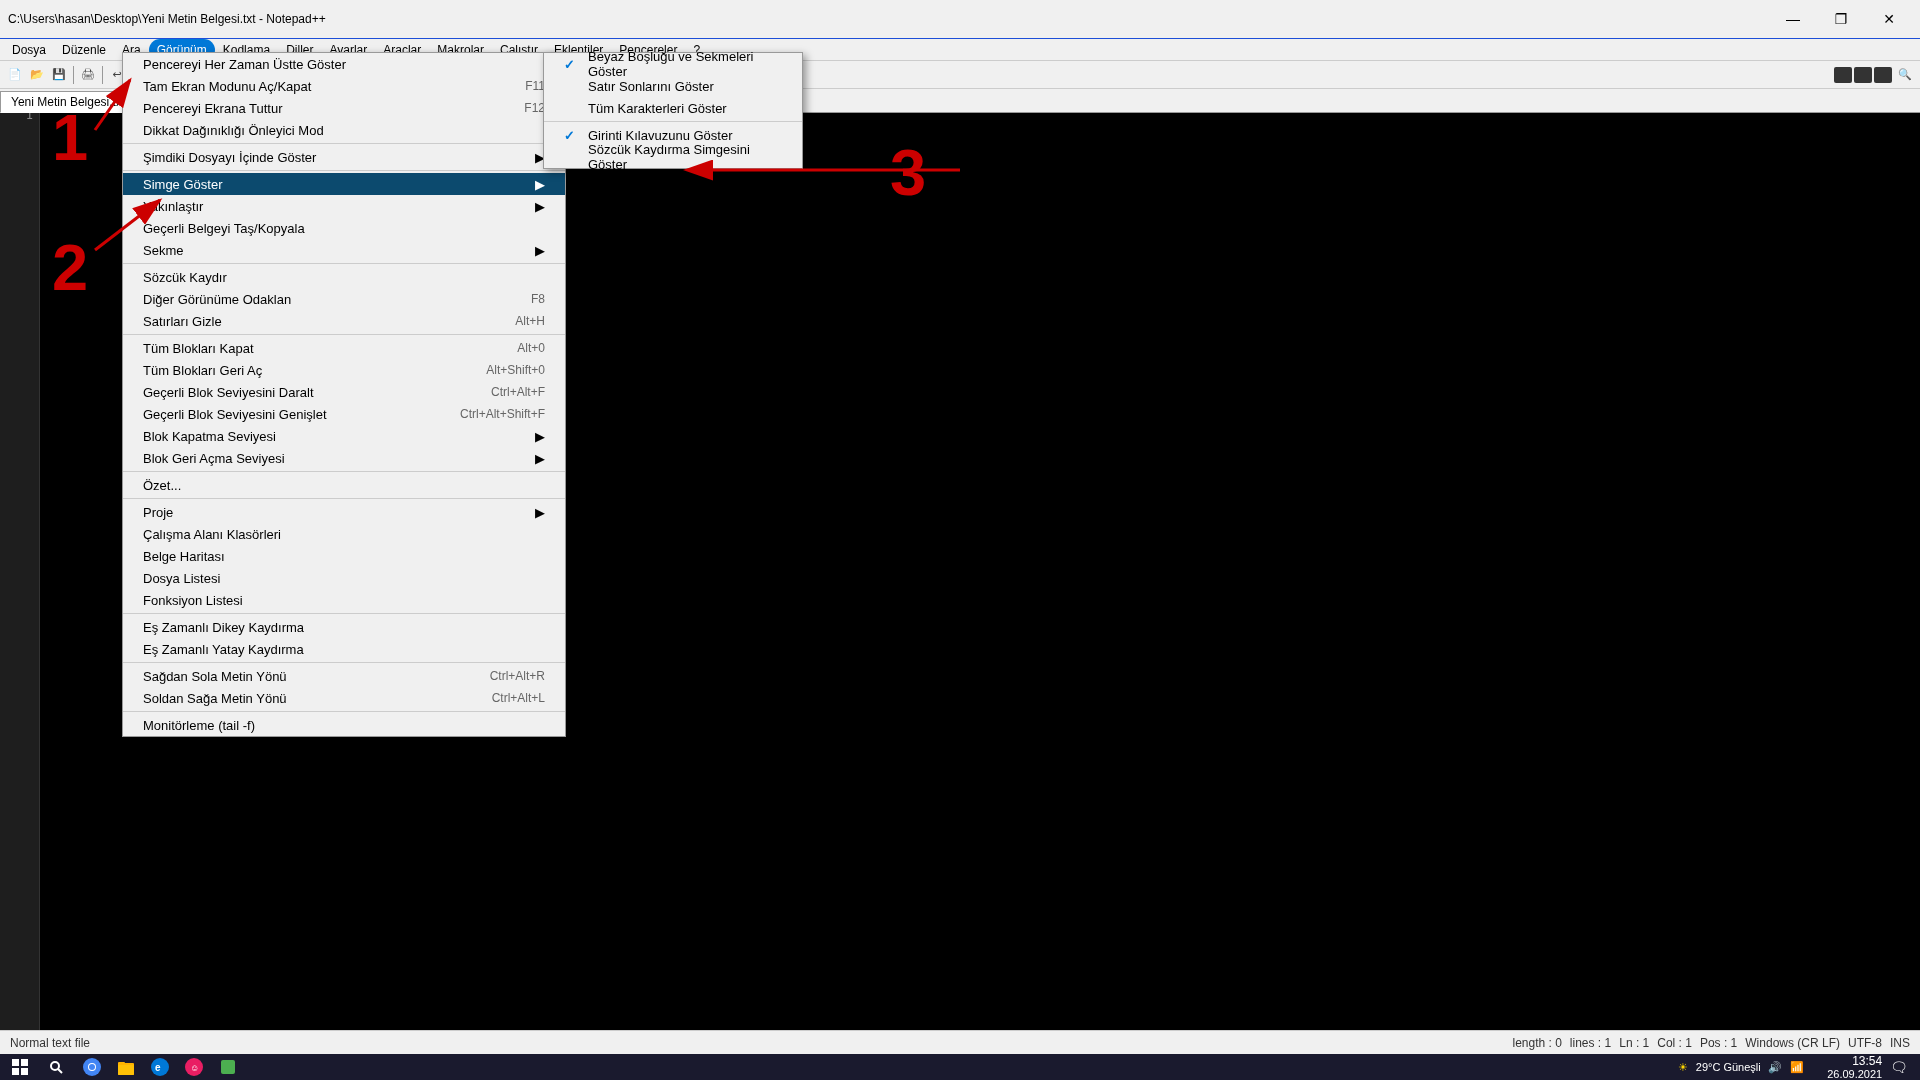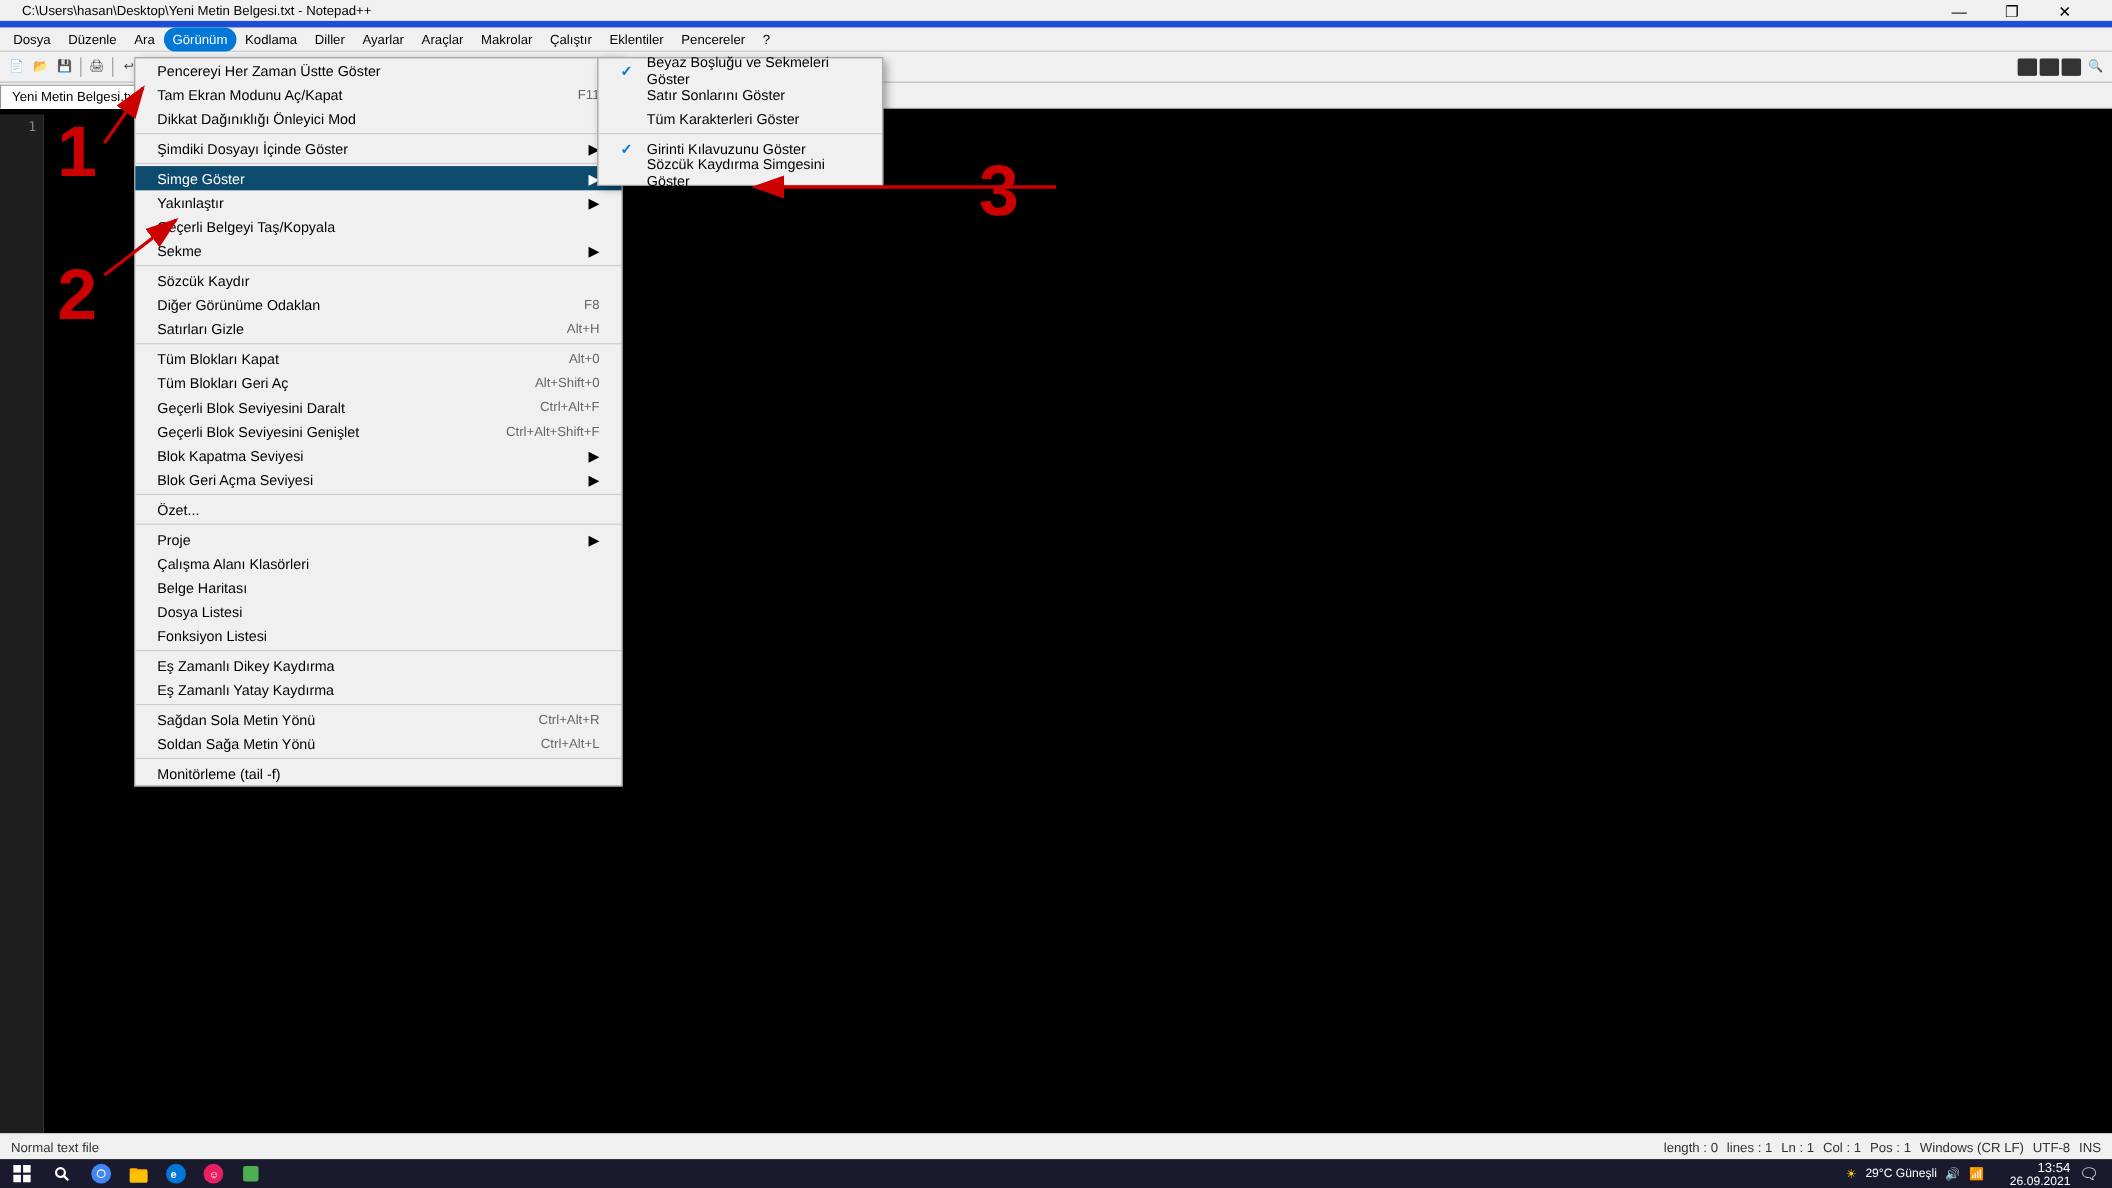--- a/index.html
+++ b/index.html
@@ -9,26 +9,26 @@
       font-family: 'Segoe UI', Tahoma, Geneva, Verdana, sans-serif;
       font-size: 13px;
       background: #000;
       overflow: hidden;
       position: relative;
     }
 
     
     .title-bar {
       background: #f0f0f0;
-      height: 25px;
+      height: 39px;
       display: flex;
       align-items: center;
       justify-content: space-between;
-      padding: 0 20px;
-      border-bottom: 6px solid #1d4ed8;
+      padding: 0 8px;
+      border-bottom: 1px solid #1d4ed8;
       position: relative;
       z-index: 100;
     }
     .title-bar-text {
       font-size: 12px;
       color: #000;
     }
     .title-bar-controls {
       display: flex;
       gap: 2px;
@@ -372,20 +372,24 @@
 
 <div class="dropdown-menu">
   <div class="dropdown-item">
     <span>Pencereyi Her Zaman Üstte Göster</span>
   </div>
   <div class="dropdown-item">
     <span>Tam Ekran Modunu Aç/Kapat</span>
     <span class="shortcut">F11</span>
   </div>
   <div class="dropdown-item">
+    <span>Pencereyi Ekrana Tuttur</span>
+    <span class="shortcut">F12</span>
+  </div>
+  <div class="dropdown-item">
     <span>Dikkat Dağınıklığı Önleyici Mod</span>
   </div>
   <div class="dropdown-sep"></div>
   <div class="dropdown-item">
     <span>Şimdiki Dosyayı İçinde Göster</span>
     <span class="arrow">▶</span>
   </div>
   <div class="dropdown-sep"></div>
   <div class="dropdown-item highlighted">
     <span>Simge Göster</span>

